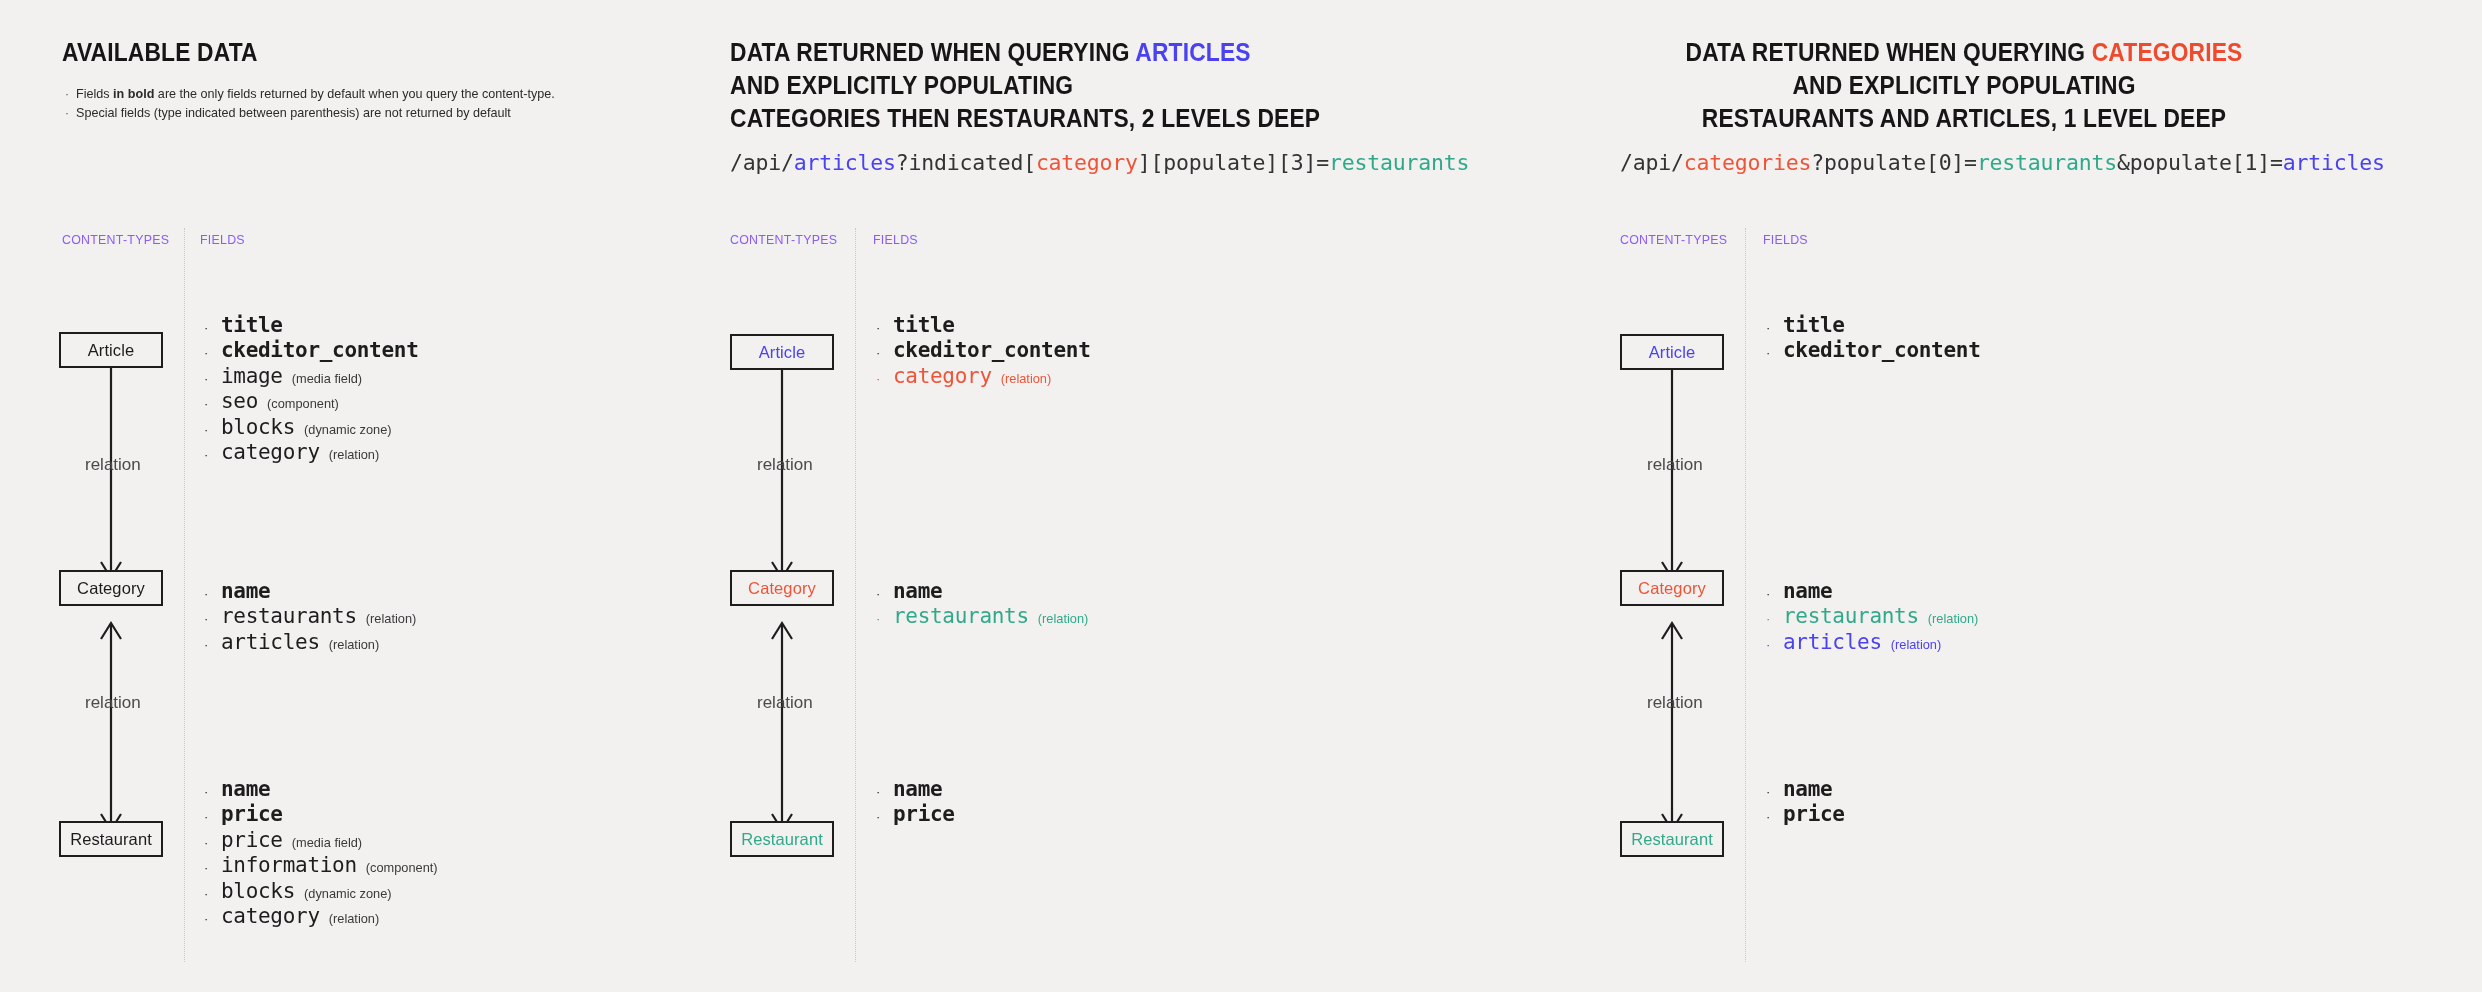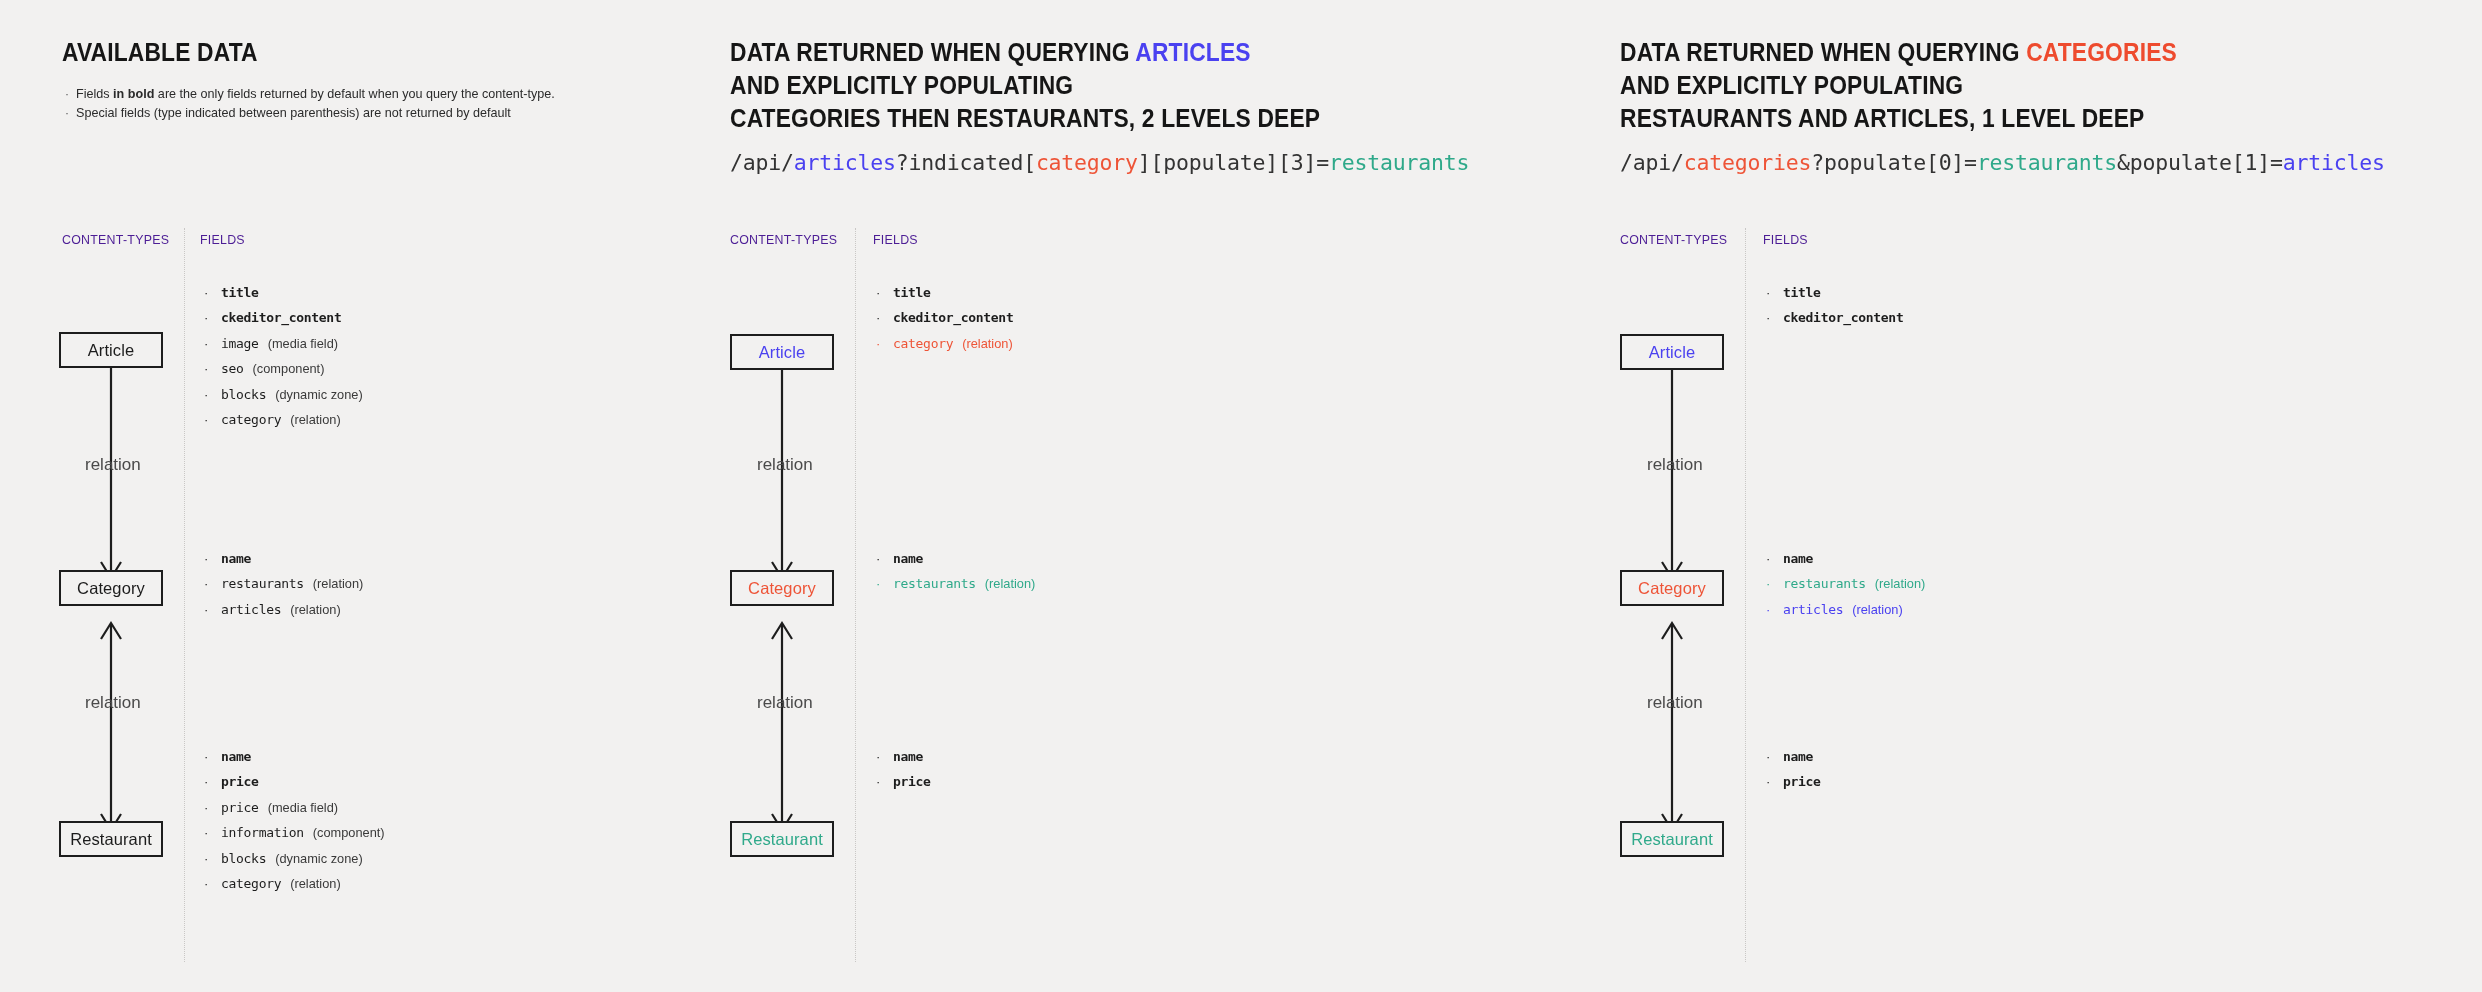--- a/index.html
+++ b/index.html
@@ -34,21 +34,21 @@
 
   
   .head-block {
     position: absolute;
     left: 62px;
     top: 36px;
     width: 800px;
   }
   .panel-1 .head-block { left: 62px; }
   .panel-2 .head-block { left: 0px;  padding-left: 0px; }
-  .panel-3 .head-block { left: 0px;  padding-left: 0px; }
+  .panel-3 .head-block { left: 0px;  padding-left: 0px; text-align: center; }
 
   .title {
     font-family: "Liberation Sans", sans-serif;
     font-weight: bold;
     font-size: 26.5px;
     letter-spacing: 0.2px;
     line-height: 33px;
     color: #161616;
     margin: 0;
     white-space: nowrap;
@@ -102,21 +102,21 @@
   .api-path .c-blue  { color: #4a41f0; }
   .api-path .c-red   { color: #ee5437; }
   .api-path .c-green { color: #2fa98a; }
 
   
   .col-label {
     position: absolute;
     top: 233px;
     font-size: 12.4px;
     letter-spacing: 0.25px;
-    color: #4c1d95;
+    color: #8b5cf6;
     white-space: nowrap;
   }
 
   
   .v-divider {
     position: absolute;
     top: 228px;
     width: 0px;
     height: 734px;
     border-left: 1.5px dotted #c9c7c5;
@@ -170,23 +170,24 @@
   }
   .f-dot {
     width: 17px;
     flex: 0 0 17px;
     font-size: 13px;
     color: #222;
     line-height: 1;
   }
   .f-name {
     font-family: "DejaVu Sans Mono", monospace;
-    font-size: 13px;
+    font-size: 21px;
     color: #1d1d1d;
     letter-spacing: -0.3px;
+    margin-top: 28px;
   }
   .f-name.bold { font-weight: bold; }
   .f-type {
     font-family: "Liberation Sans", sans-serif;
     font-size: 12.8px;
     color: #3a3a3a;
     margin-left: 9px;
   }
   .row-red   .f-dot, .row-red   .f-name, .row-red   .f-type   { color: #ee5437; }
   .row-green .f-dot, .row-green .f-name, .row-green .f-type   { color: #2fa98a; }

